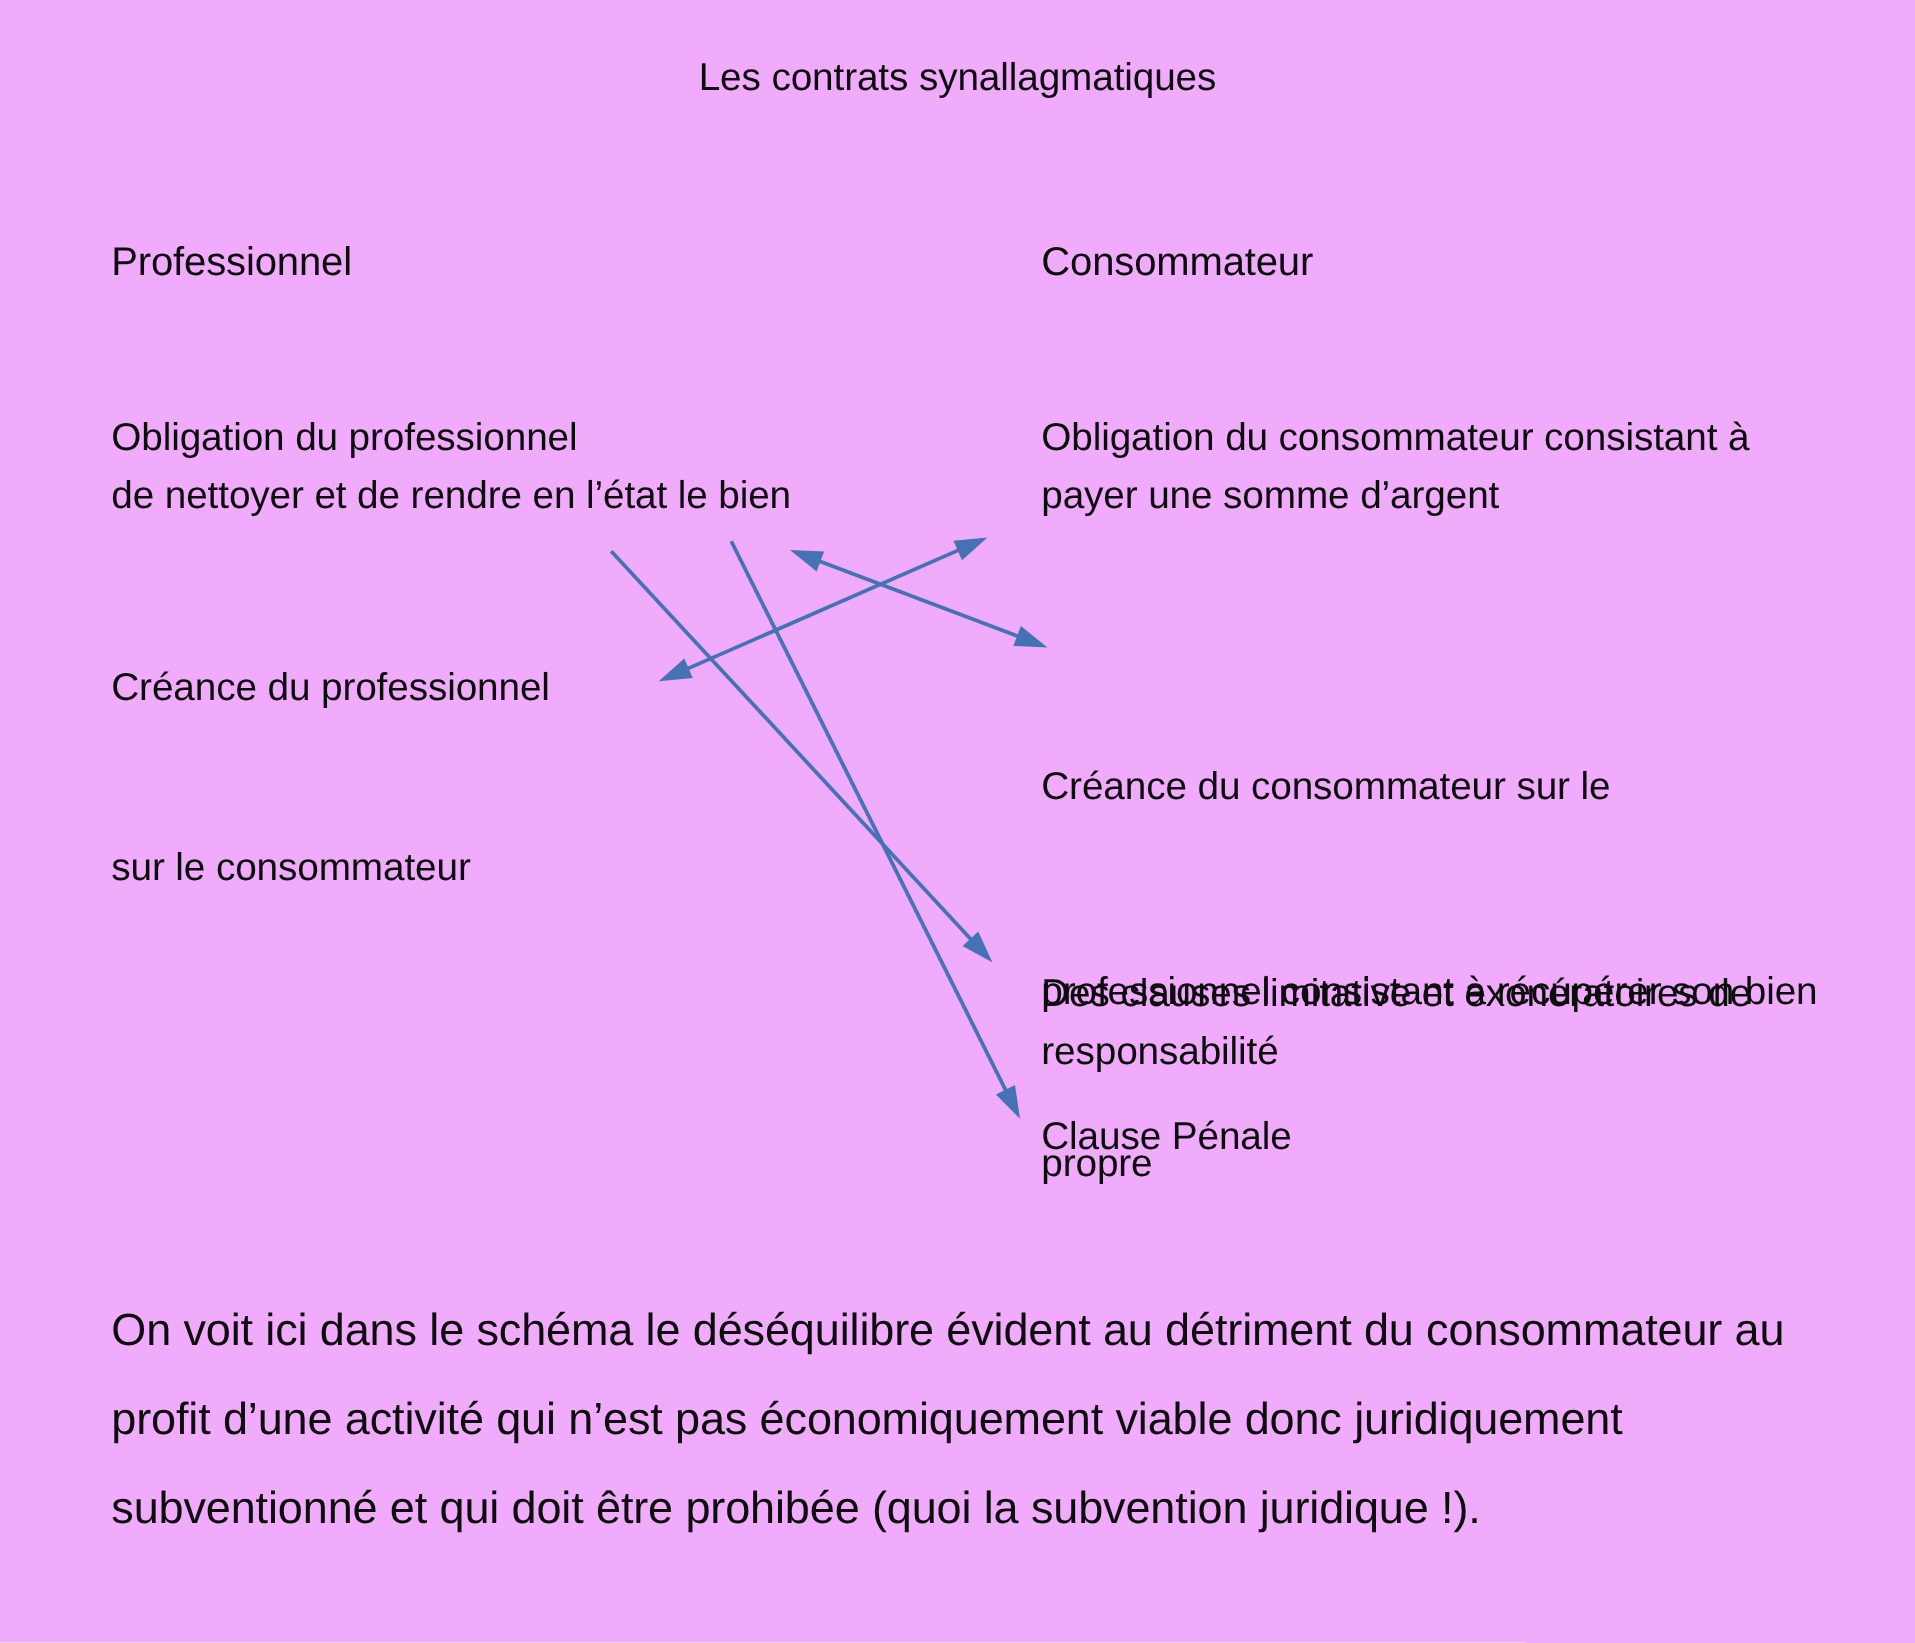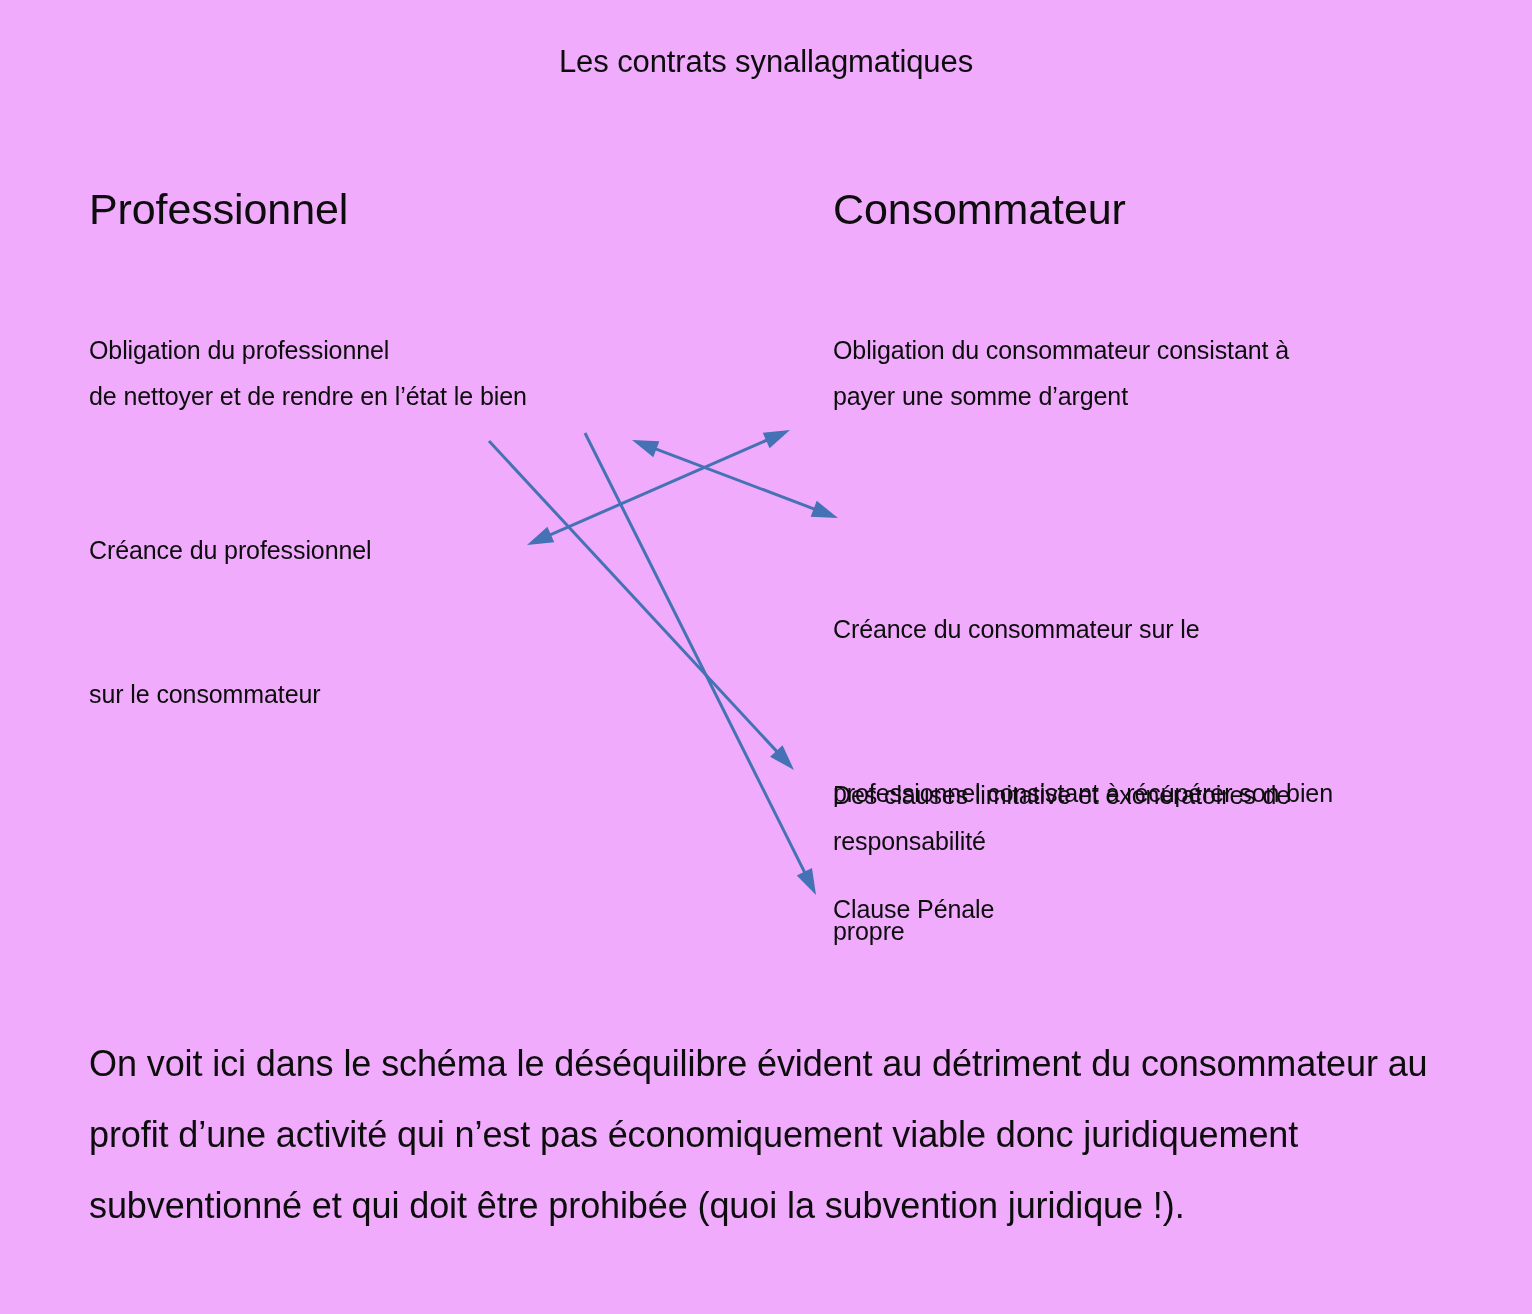--- a/index.html
+++ b/index.html
@@ -35,28 +35,28 @@
   #title {
     left: 0;
     top: 42px;
     width: 1532px;
     text-align: center;
     font-size: 31px;
     line-height: 40px;
   }
 
   .col-head {
-    font-size: 43px;
+    font-size: 32px;
     line-height: 42px;
   }
   #head-professionnel { left: 89px; top: 188px; }
   #head-consommateur  { left: 833px; top: 188px; }
 
   .body-block {
-    font-size: 25px;
+    font-size: 31px;
     line-height: 46px;
   }
 
   #left-block-1   { left: 89px;  top: 327px; width: 640px; }
   #left-block-2   { left: 89px;  top: 514px; width: 640px; line-height: 72px; }
 
   #right-block-1  { left: 833px; top: 327px; width: 640px; }
   #right-block-2  { left: 833px; top: 514px; width: 660px; }
   #right-block-2 .l1 { display:block; }
   #right-block-2 .l2 { display:block; margin-top: 26px; }

